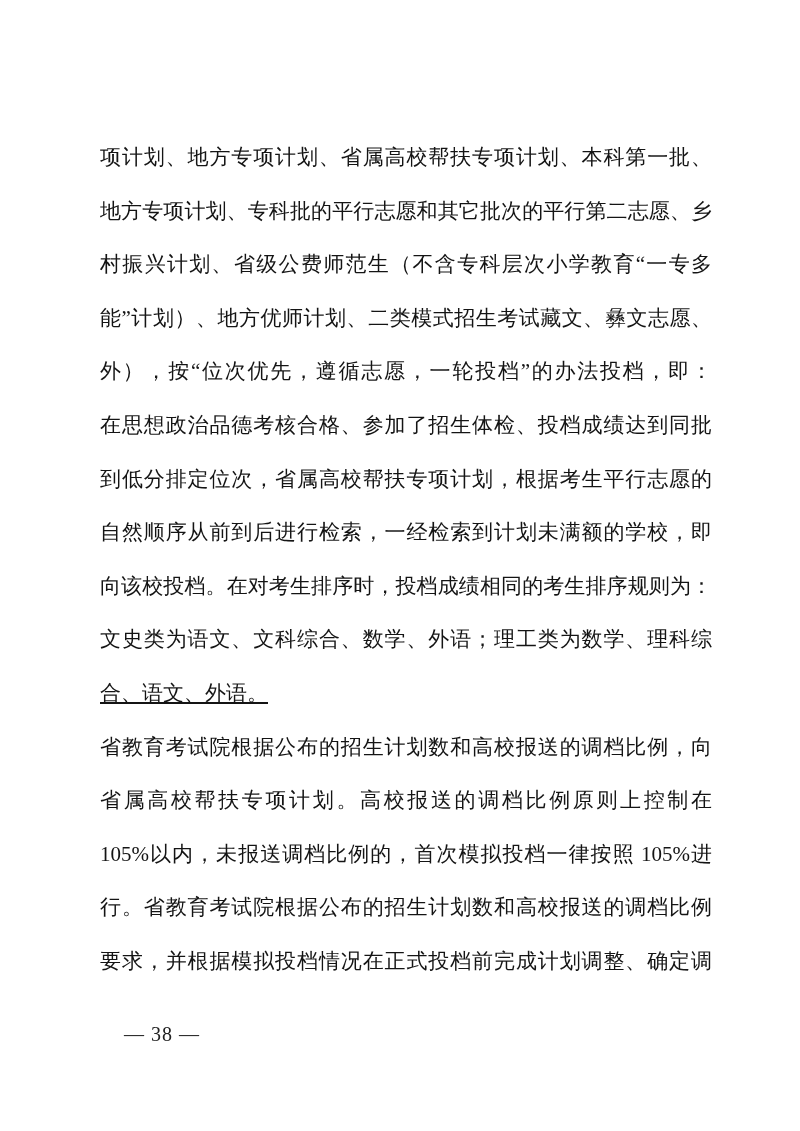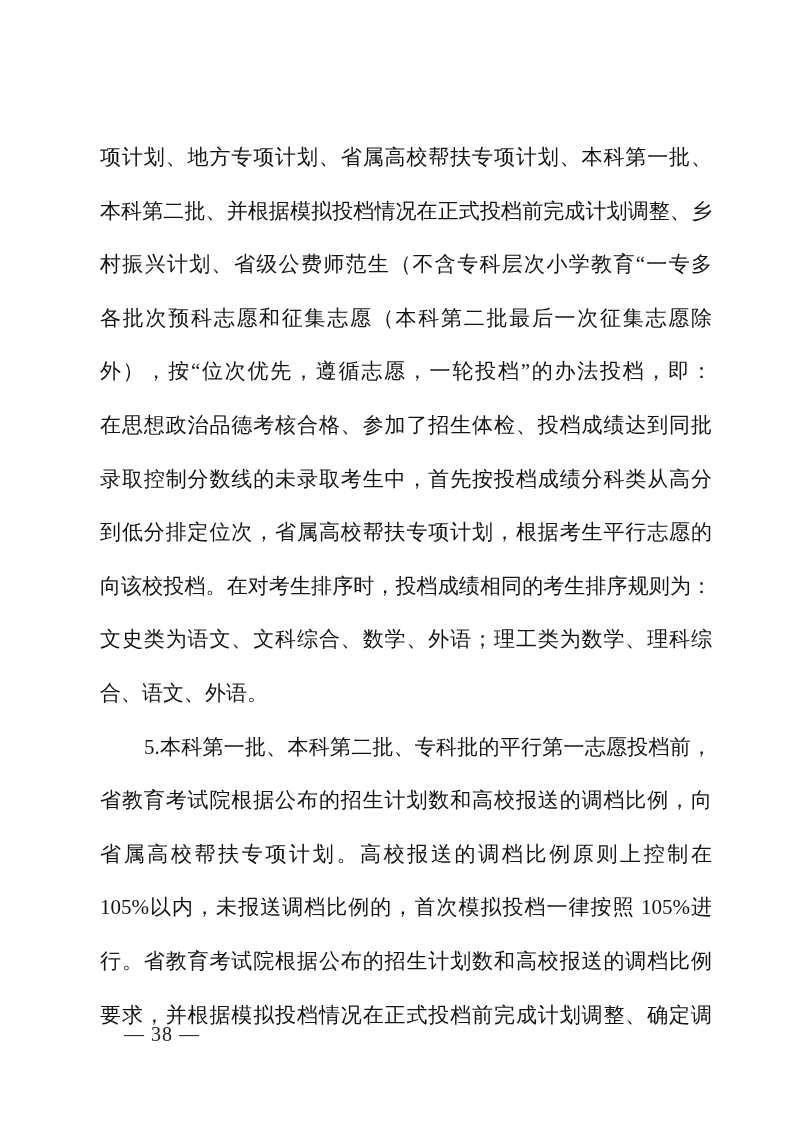--- a/index.html
+++ b/index.html
@@ -29,48 +29,48 @@
     text-align: justify;
     text-align-last: justify;
     overflow: hidden;
     white-space: normal;
   }
   .line.indent {
     text-indent: 44px;
   }
   .line.last {
     text-align-last: left;
+    text-decoration: underline;
   }
   .page-footer {
     position: absolute;
     left: 124px;
     top: 1020px;
     font-size: 20px;
     line-height: 28px;
     color: #222222;
     letter-spacing: 1px;
   }
 </style>
 </head>
 <body>
 
 <div class="page">
   <div class="body-text" id="document-body">
       <div class="line">项计划、地方专项计划、省属高校帮扶专项计划、本科第一批、</div>
-      <div class="line">本科第二批、并根据模拟投档情况在正式投档前完成计划调整、乡</div>
+      <div class="line">地方专项计划、专科批的平行志愿和其它批次的平行第二志愿、乡</div>
       <div class="line">村振兴计划、省级公费师范生（不含专科层次小学教育“一专多</div>
-      <div class="line">各批次预科志愿和征集志愿（本科第二批最后一次征集志愿除</div>
+      <div class="line">能”计划）、地方优师计划、二类模式招生考试藏文、彝文志愿、</div>
       <div class="line">外），按“位次优先，遵循志愿，一轮投档”的办法投档，即：</div>
       <div class="line">在思想政治品德考核合格、参加了招生体检、投档成绩达到同批</div>
-      <div class="line">录取控制分数线的未录取考生中，首先按投档成绩分科类从高分</div>
       <div class="line">到低分排定位次，省属高校帮扶专项计划，根据考生平行志愿的</div>
+      <div class="line">自然顺序从前到后进行检索，一经检索到计划未满额的学校，即</div>
       <div class="line">向该校投档。在对考生排序时，投档成绩相同的考生排序规则为：</div>
       <div class="line">文史类为语文、文科综合、数学、外语；理工类为数学、理科综</div>
       <div class="line last">合、语文、外语。</div>
-      <div class="line indent">5.本科第一批、本科第二批、专科批的平行第一志愿投档前，</div>
       <div class="line">省教育考试院根据公布的招生计划数和高校报送的调档比例，向</div>
       <div class="line">省属高校帮扶专项计划。高校报送的调档比例原则上控制在</div>
       <div class="line">105%以内，未报送调档比例的，首次模拟投档一律按照 105%进</div>
       <div class="line">行。省教育考试院根据公布的招生计划数和高校报送的调档比例</div>
       <div class="line">要求，并根据模拟投档情况在正式投档前完成计划调整、确定调</div>
     </div>
   <div class="page-footer">— 38 —</div>
 </div>
 
 </body></html>

